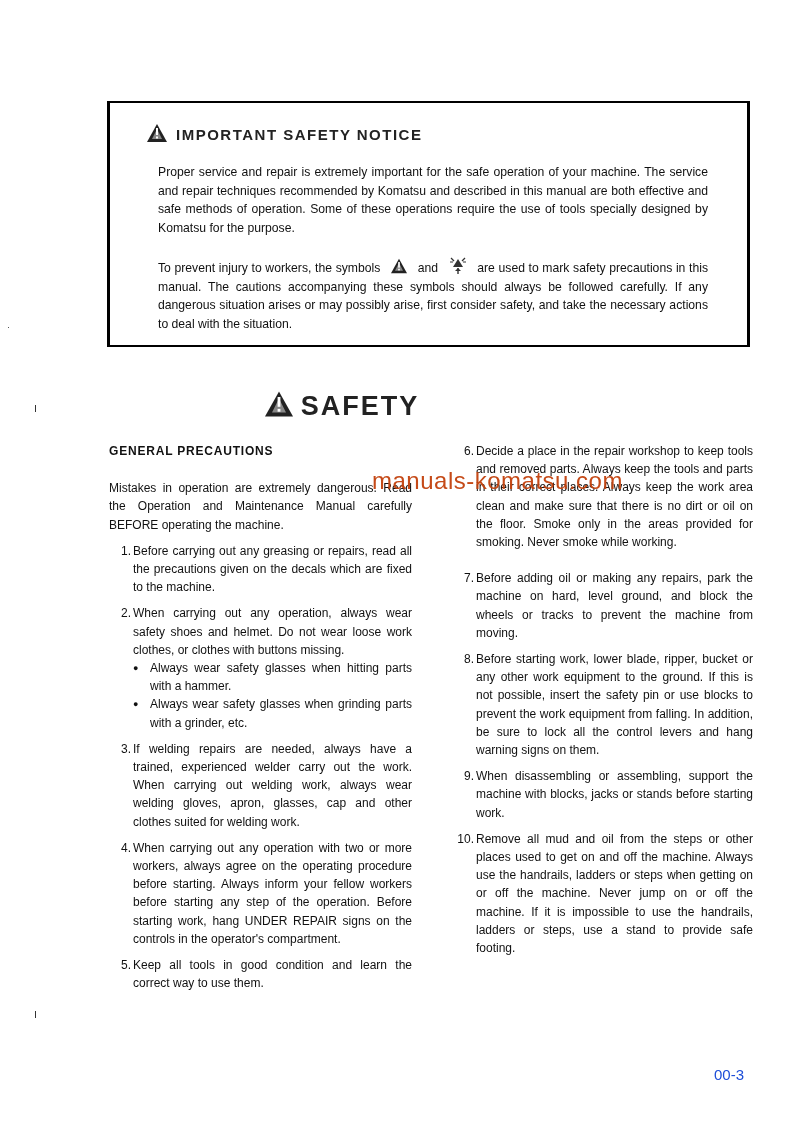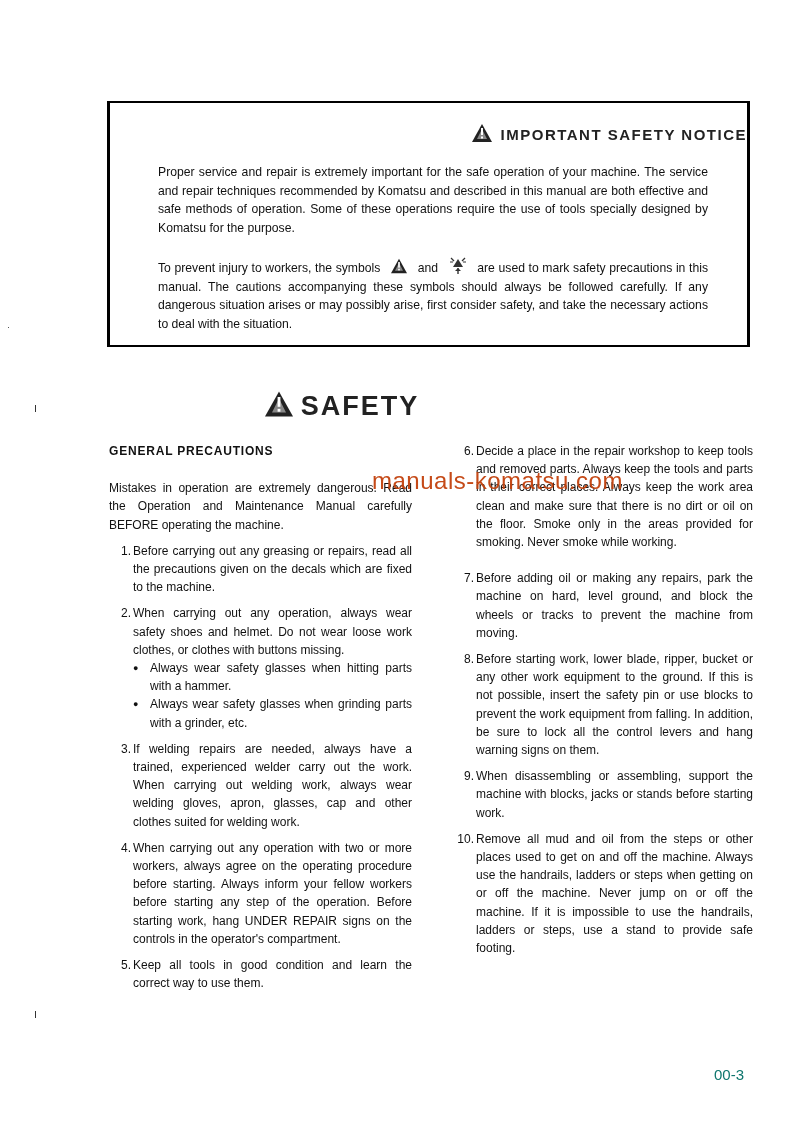--- a/index.html
+++ b/index.html
@@ -8,44 +8,44 @@
       font-family: "Liberation Sans", "DejaVu Sans", sans-serif;
       color: #111111; overflow: hidden;
     }
     .notice-box {
       position: absolute; left: 107px; top: 101px; width: 643px; height: 246px;
       border-left: 3px solid #000; border-right: 3px solid #000;
       border-top: 2px solid #000; border-bottom: 2px solid #000;
       box-sizing: border-box;
     }
     .notice-title {
-      position: absolute; left: 0; right: 0; top: 20px; text-align: right;
+      position: absolute; left: 0; right: 0; top: 20px; text-align: left;
       font-size: 15px; letter-spacing: 1.5px; font-weight: bold;
-      -webkit-text-stroke: 0.2px #000; color: #fff; text-shadow: 0 0 0.6px #000, 0 0 0.6px #000;
+      -webkit-text-stroke: 0.2px #000; color: #fff; text-shadow: 0 0 0.6px #000, 0 0 0.6px #000; padding-left: 36px;
     }
     .notice-title .txt { color: #222; text-shadow: none; -webkit-text-stroke: 0; }
     .warn-tri { display: inline-block; vertical-align: -3px; margin-right: 8px; }
     .notice-p {
       position: absolute; left: 48px; width: 550px; font-size: 12.2px; line-height: 18.5px;
       text-align: justify; margin: 0;
     }
     .safety-title {
       position: absolute; left: 0; width: 682px; top: 390px; text-align: center;
       font-size: 27px; font-weight: bold; letter-spacing: 2px; color: #222;
     }
     .col { position: absolute; font-size: 12px; line-height: 18.2px; }
     .col-left { left: 109px; width: 303px; }
     .col-right { left: 452px; width: 301px; }
     .heading { font-weight: bold; font-size: 12px; letter-spacing: 0.8px; margin: 0; }
     .para { text-align: justify; margin: 0; }
     .item { position: relative; padding-left: 24px; text-align: justify; }
     .item .num { position: absolute; left: 0; top: 0; width: 22px; text-align: right; }
     .sub { position: relative; padding-left: 17px; text-align: justify; }
     .sub .bullet { position: absolute; left: 0; top: 0; font-size: 9px; }
-    .page-num { position: absolute; left: 714px; top: 1066px; font-size: 15px; color: #0f766e; }
+    .page-num { position: absolute; left: 714px; top: 1066px; font-size: 15px; color: #1d4ed8; }
     .watermark {
       position: absolute; left: 372px; top: 467px; font-size: 24px; color: #c2410c;
       font-family: "Liberation Sans", sans-serif; letter-spacing: 0.5px; opacity: 0.95;
     }
     .margin-mark { position: absolute; width: 1px; background: #333; }
     .dot { position: absolute; width: 1px; height: 1px; background: #555; }
   </style>
 </head>
 <body>
 

